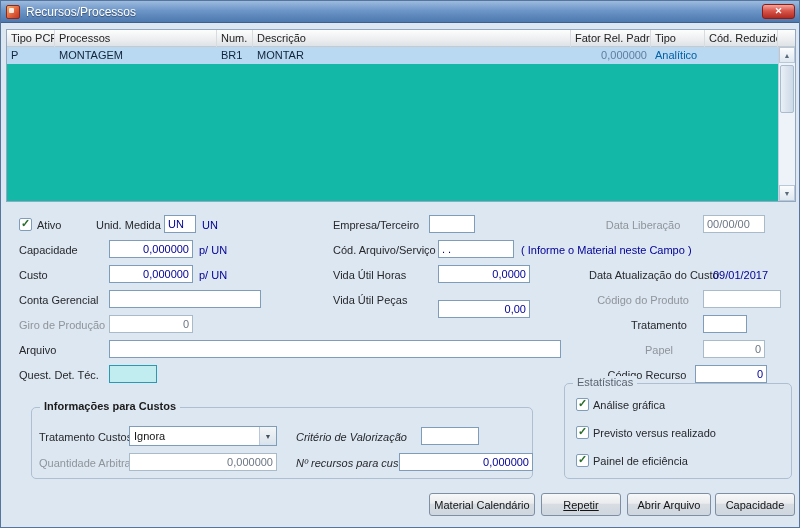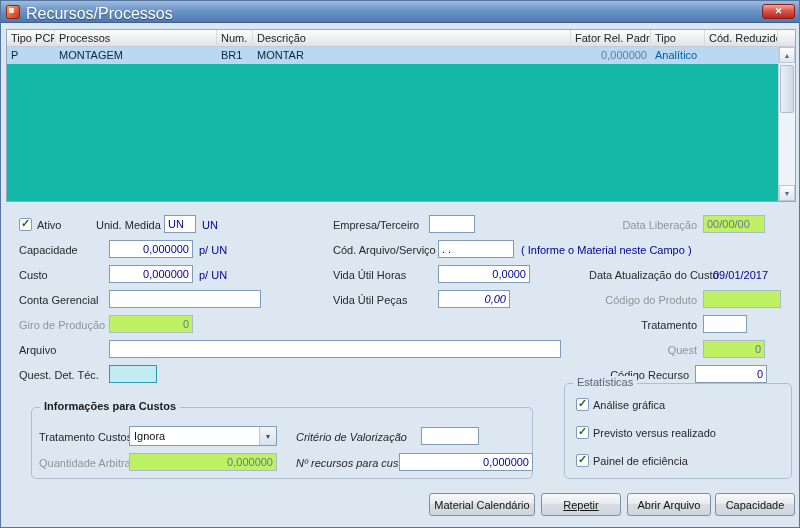--- a/index.html
+++ b/index.html
@@ -20,21 +20,21 @@
   .app-icon {
     position: absolute; left: 5px; top: 4px; width: 14px; height: 14px;
     background: linear-gradient(135deg, #f6b06a 0%, #e2623c 55%, #c03524 100%);
     border: 1px solid #8a2a1a; border-radius: 2px;
   }
   .app-icon::after {
     content: ""; position: absolute; left: 2px; top: 2px; width: 5px; height: 5px;
     background: rgba(255,255,255,.85); border-radius: 1px;
   }
   .titlebar .title {
-    position: absolute; left: 25px; top: 4px; color: #fff; font-size: 16px;
+    position: absolute; left: 25px; top: 4px; color: #fff; font-size: 12px;
     text-shadow: 0 1px 1px rgba(0,0,0,.45); white-space: nowrap;
   }
   .close-btn {
     position: absolute; right: 4px; top: 3px; width: 33px; height: 15px;
     background: linear-gradient(180deg, #f3a59e 0%, #d9564b 45%, #b02a20 100%);
     border: 1px solid #8c1d15; border-radius: 3px;
     color: #fff; font-size: 9px; font-weight: bold; text-align: center; line-height: 13px;
     cursor: pointer;
   }
 
@@ -71,30 +71,30 @@
   .sbtn.up { top: 0; } .sbtn.down { bottom: 0; }
   .sthumb {
     position: absolute; left: 1px; top: 18px; width: 14px; height: 48px;
     background: linear-gradient(90deg, #e9eff6, #ccd9e7);
     border: 1px solid #a8bccd; border-radius: 2px; cursor: grab;
   }
 
   
   .lbl { position: absolute; color: #26282a; white-space: nowrap; line-height: 13px; }
   .lbl.gray { color: #8f9499; }
-  .lbl.right { text-align: right; }
+  .lbl.right { text-align: center; }
   .lbl.it { font-style: italic; }
   .stat { position: absolute; color: #000096; white-space: nowrap; line-height: 13px; }
 
   .txt {
     position: absolute; height: 18px; border: 1px solid #7f9db9; background: #fff;
     font: 11px "Liberation Sans", sans-serif; color: #000096; padding: 0 3px;
   }
   .txt.right { text-align: right; }
-  .txt:disabled { background: #bef264; color: #6b7684; border-color: #a9bac9; }
+  .txt:disabled { background: #ffffff; color: #6b7684; border-color: #a9bac9; }
   .txt.focus { background: #c2edf0; border-color: #2a9ab0; }
 
   .cb {
     position: absolute; width: 13px; height: 13px; background: #fff;
     border: 1px solid #7f9db9; border-radius: 2px; cursor: pointer;
   }
   .cb .chk {
     position: absolute; left: 1px; top: -2px; font-size: 11px; font-weight: bold;
     color: #2a6e2a; line-height: 13px;
   }
@@ -192,32 +192,32 @@
   <input class="txt right" style="left: 108px; top: 264px; width: 84px;" value="0,000000">
   <span class="stat" style="left:198px;top:268px">p/ UN</span>
   <span class="lbl" style="left:332px;top:268px">Vida Útil Horas</span>
   <input class="txt right" style="left: 437px; top: 264px; width: 92px;" value="0,0000">
   <span class="lbl" style="left:588px;top:268px">Data Atualização do Custo</span>
   <span class="stat" style="left:712px;top:268px">09/01/2017</span>
 
   <span class="lbl" style="left:18px;top:293px">Conta Gerencial</span>
   <input class="txt" style="left: 108px; top: 289px; width: 152px;" value="">
   <span class="lbl" style="left:332px;top:293px">Vida Útil Peças</span>
-  <input class="txt right" style="left: 437px; top: 289px; width: 72px; font-style: italic;" value="0,00">
+  <input class="txt right" style="left: 437px; top: 299px; width: 92px;" value="0,00">
   <span class="lbl gray right" style="left:588px;top:293px;width:108px">Código do Produto</span>
   <input class="txt" style="left: 702px; top: 289px; width: 78px;" disabled="" value="">
 
   <span class="lbl gray" style="left:18px;top:318px">Giro de Produção</span>
   <input class="txt right" style="left: 108px; top: 314px; width: 84px;" disabled="" value="0">
   <span class="lbl right" style="left:620px;top:318px;width:76px">Tratamento</span>
   <input class="txt" style="left: 702px; top: 314px; width: 44px;" value="">
 
   <span class="lbl" style="left:18px;top:343px">Arquivo</span>
   <input class="txt" style="left: 108px; top: 339px; width: 452px;" value="">
-  <span class="lbl gray right" style="left:620px;top:343px;width:76px">Quest</span>
+  <span class="lbl gray right" style="left:620px;top:343px;width:76px">Papel</span>
   <input class="txt right" style="left: 702px; top: 339px; width: 62px;" disabled="" value="0">
 
   <span class="lbl" style="left:18px;top:368px">Quest. Det. Téc.</span>
   <input class="txt focus" style="left: 108px; top: 364px; width: 48px;" value="">
   <span class="lbl right" style="left:604px;top:368px;width:84px">Código Recurso</span>
   <input class="txt right" style="left: 694px; top: 364px; width: 72px;" value="0">
 
   <div class="group" style="left:563px;top:382px;width:228px;height:96px">
     <span class="group-title gray">Estatísticas</span>
   </div>

